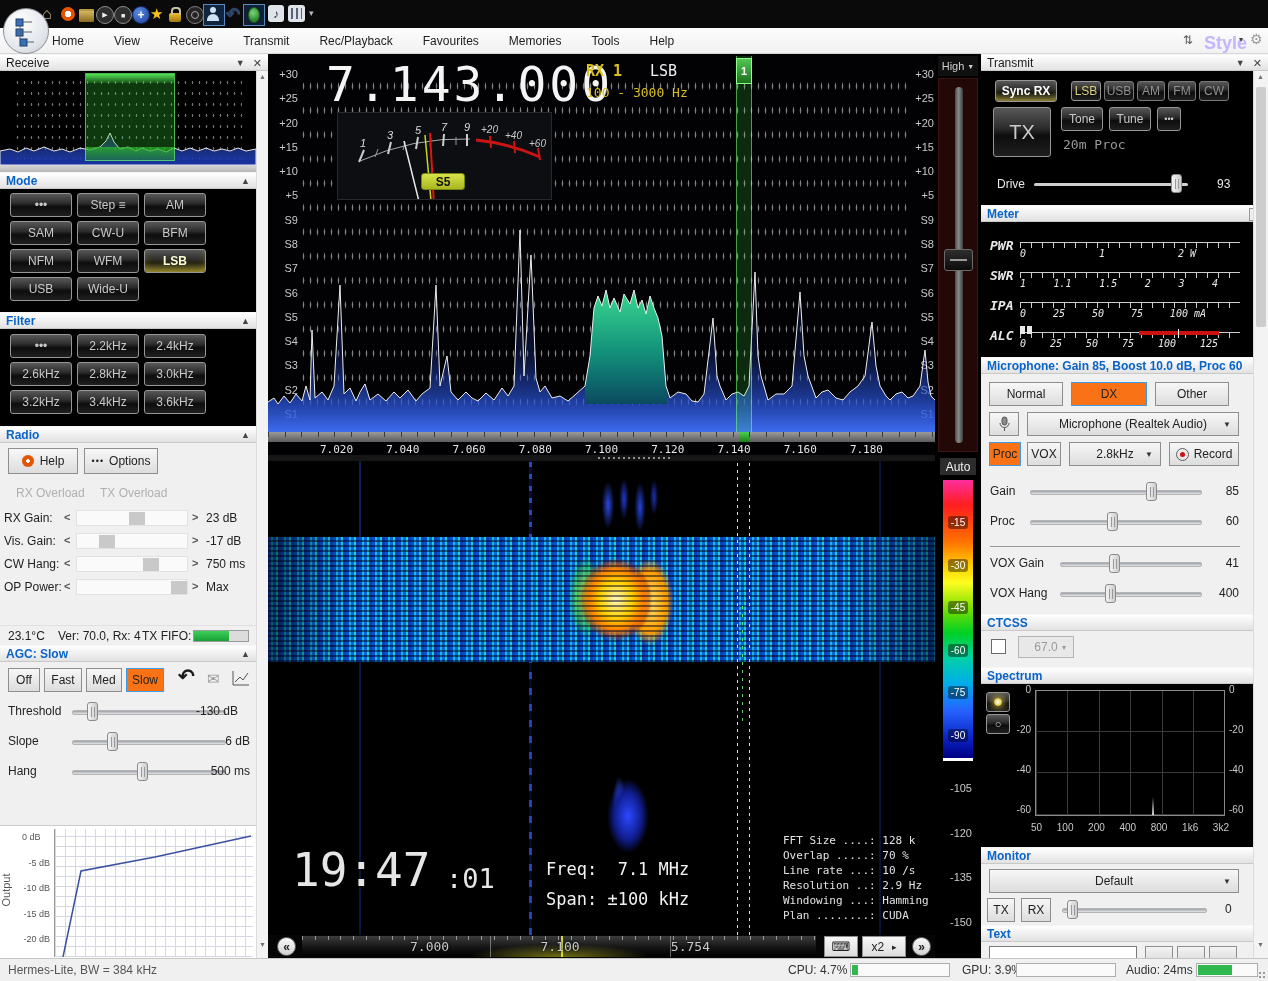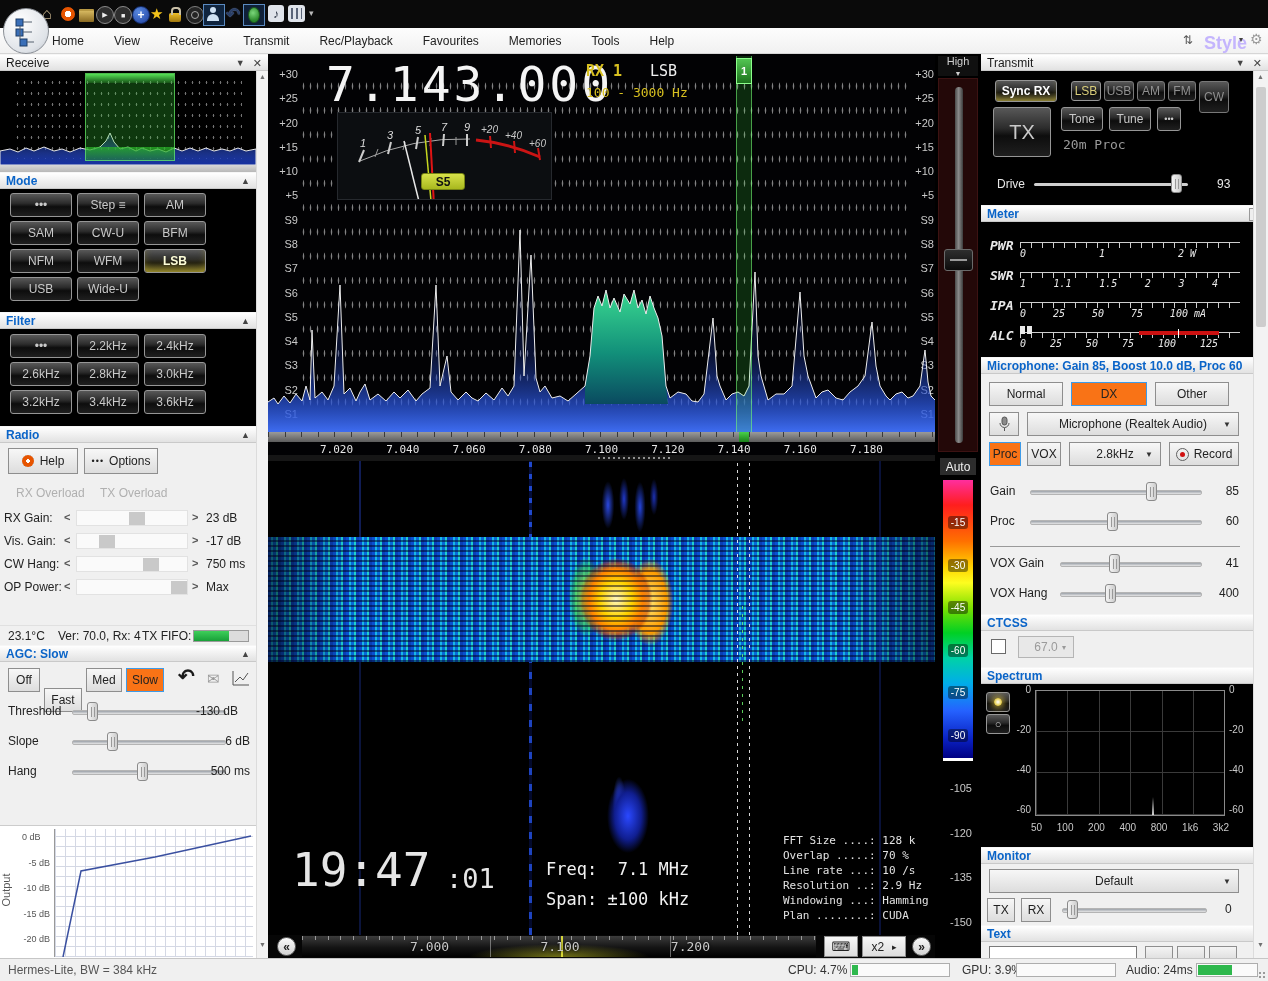--- a/index.html
+++ b/index.html
@@ -232,21 +232,21 @@
   </div>
 
   <div class="hdr blue" style="left:0;top:645px;width:256px;">
     <span>AGC: Slow</span>
     <span class="tools">
         <span>▲</span>
       </span>
   </div>
   <div class="abs" style="left:0;top:662px;width:256px;height:163px;background:#f0f0f0;"></div>
   <div class="lbtn" style="left:8px;top:668px;width:32px;height:24px;">Off</div>
-  <div class="lbtn" style="left:44px;top:668px;width:38px;height:24px;margin-top:20px;">Fast</div>
+  <div class="lbtn" style="left:44px;top:668px;width:38px;height:24px;">Fast</div>
   <div class="lbtn" style="left:86px;top:668px;width:36px;height:24px;">Med</div>
   <div class="lbtn sel" style="left:126px;top:668px;width:38px;height:24px;">Slow</div>
   <span class="abs" style="left:178px;top:664px;font-size:20px;font-weight:bold;color:#1a1a1a;">↶</span>
   <span class="abs" style="left:207px;top:670px;font-size:15px;color:#9a9a9a;">✉</span>
   <svg class="abs" style="left:232px;top:670px;" width="18" height="16" viewBox="0 0 18 16">
     <path d="M1,1 V15 H17" stroke="#555" fill="none"></path>
     <path d="M3,12 L8,7 L11,10 L16,3" stroke="#555" fill="none"></path>
   </svg>
 
   <div class="abs" style="left:0;top:700px;width:256px;height:22px;">
@@ -463,37 +463,37 @@
         <span>«</span>
       </div>
     <div class="abs" style="left:34px;top:1px;width:514px;height:21px;background:radial-gradient(ellipse 130px 20px at 50% 105%,rgba(216,216,40,.55),transparent 70%),linear-gradient(#3c3c3c,#141414 55%,#000);">
       <div class="abs" style="left:0;top:0;width:100%;height:4px;background:repeating-linear-gradient(90deg,#9a9a9a 0 1px,transparent 1px 12.8px);"></div>
       <div class="abs" style="left:188px;top:0;width:1px;height:21px;background:rgba(200,200,200,.5);"></div>
       <div class="abs" style="left:368px;top:0;width:1px;height:21px;background:rgba(200,200,200,.5);"></div>
       <div class="abs" style="left:259px;top:0;width:2px;height:21px;background:rgba(230,230,60,.9);"></div>
       <div class="abs hlist bandlbls" style="left:108px;top:3px;width:300px;">
           <span>7.000</span>
           <span>7.100</span>
-          <span>7.200</span>
+          <span>5.754</span>
         </div>
     </div>
     <div class="lbtn" style="left:556px;top:1px;width:34px;height:21px;font-size:13px;">
         <span>⌨</span>
       </div>
     <div class="lbtn" style="left:594px;top:1px;width:44px;height:21px;gap:8px;">
       <span>x2</span>
       <span style="font-size:9px;">▸</span>
     </div>
     <div class="abs" style="left:644px;top:2px;width:19px;height:19px;border-radius:50%;background:linear-gradient(#fafafa,#d2d2d2);border:1px solid #6a6a6a;box-sizing:border-box;color:#222;font-size:12px;font-weight:bold;display:flex;align-items:center;justify-content:center;">
         <span>»</span>
       </div>
   </div>
 
   <div class="abs" style="left:936px;top:54px;width:45px;height:881px;background:#000;">
-    <div class="abs" style="left:2px;top:2px;width:40px;height:20px;background:#101010;color:#cfcfcf;font-size:11px;display:flex;align-items:center;justify-content:center;gap:3px;flex-direction:column;">
+    <div class="abs" style="left:2px;top:2px;width:40px;height:20px;background:#101010;color:#cfcfcf;font-size:11px;display:flex;align-items:center;justify-content:center;gap:3px;">
       <span>High</span>
       <span style="font-size:7px;">▼</span>
     </div>
     <div class="abs" style="left:2px;top:24px;width:40px;height:374px;background:#230808;border:1px solid #3c1212;box-sizing:border-box;">
       <div class="abs" style="left:16px;top:8px;width:8px;height:356px;background:linear-gradient(90deg,#4a4a4a,#8a8a8a 45%,#3c3c3c);border-radius:4px;"></div>
       <div class="abs" style="left:5px;top:170px;width:29px;height:22px;background:linear-gradient(#2e2e2e,#0c0c0c);border:1px solid #6a6a6a;border-radius:3px;box-sizing:border-box;">
         <div style="margin:9px 5px 0;height:2px;background:#9a9a9a;"></div>
       </div>
     </div>
     <div class="abs" style="left:4px;top:404px;width:36px;height:17px;background:#2c2c2c;color:#f0f0f0;font-size:12px;display:flex;align-items:center;justify-content:center;">
@@ -525,21 +525,21 @@
       </span>
   </div>
   <div class="abs" style="left:981px;top:71px;width:272px;height:134px;background:#000;">
     <div class="dbtn glow" style="left:14px;top:9px;width:62px;height:22px;">
         <span>Sync RX</span>
       </div>
     <div class="dbtn yel" style="left:90px;top:10px;width:30px;height:20px;">LSB</div>
     <div class="dbtn dim" style="left:123px;top:10px;width:30px;height:20px;">USB</div>
     <div class="dbtn dim" style="left:156px;top:10px;width:28px;height:20px;">AM</div>
     <div class="dbtn dim" style="left:187px;top:10px;width:28px;height:20px;">FM</div>
-    <div class="dbtn dim" style="left:218px;top:10px;width:30px;height:32px;text-align:right;">CW</div>
+    <div class="dbtn dim" style="left:218px;top:10px;width:30px;height:20px;text-align:right;">CW</div>
     <div class="dbtn" style="left:12px;top:36px;width:58px;height:50px;font-size:20px;">TX</div>
     <div class="dbtn" style="left:80px;top:36px;width:42px;height:24px;">Tone</div>
     <div class="dbtn" style="left:128px;top:36px;width:42px;height:24px;">Tune</div>
     <div class="dbtn" style="left:176px;top:36px;width:24px;height:24px;font-size:9px;">•••</div>
     <span class="abs mono" style="left:82px;top:66px;font-size:13px;color:#9a9a9a;">20m Proc</span>
     <span class="abs" style="left:16px;top:106px;color:#e8e8e8;">Drive</span>
     <div class="abs" style="left:53px;top:112px;width:154px;height:3px;background:#cfcfcf;border-radius:2px;">
       <div class="thumbv" style="left:137px;top:-9px;"></div>
     </div>
     <span class="abs" style="left:236px;top:106px;color:#e8e8e8;">93</span>

